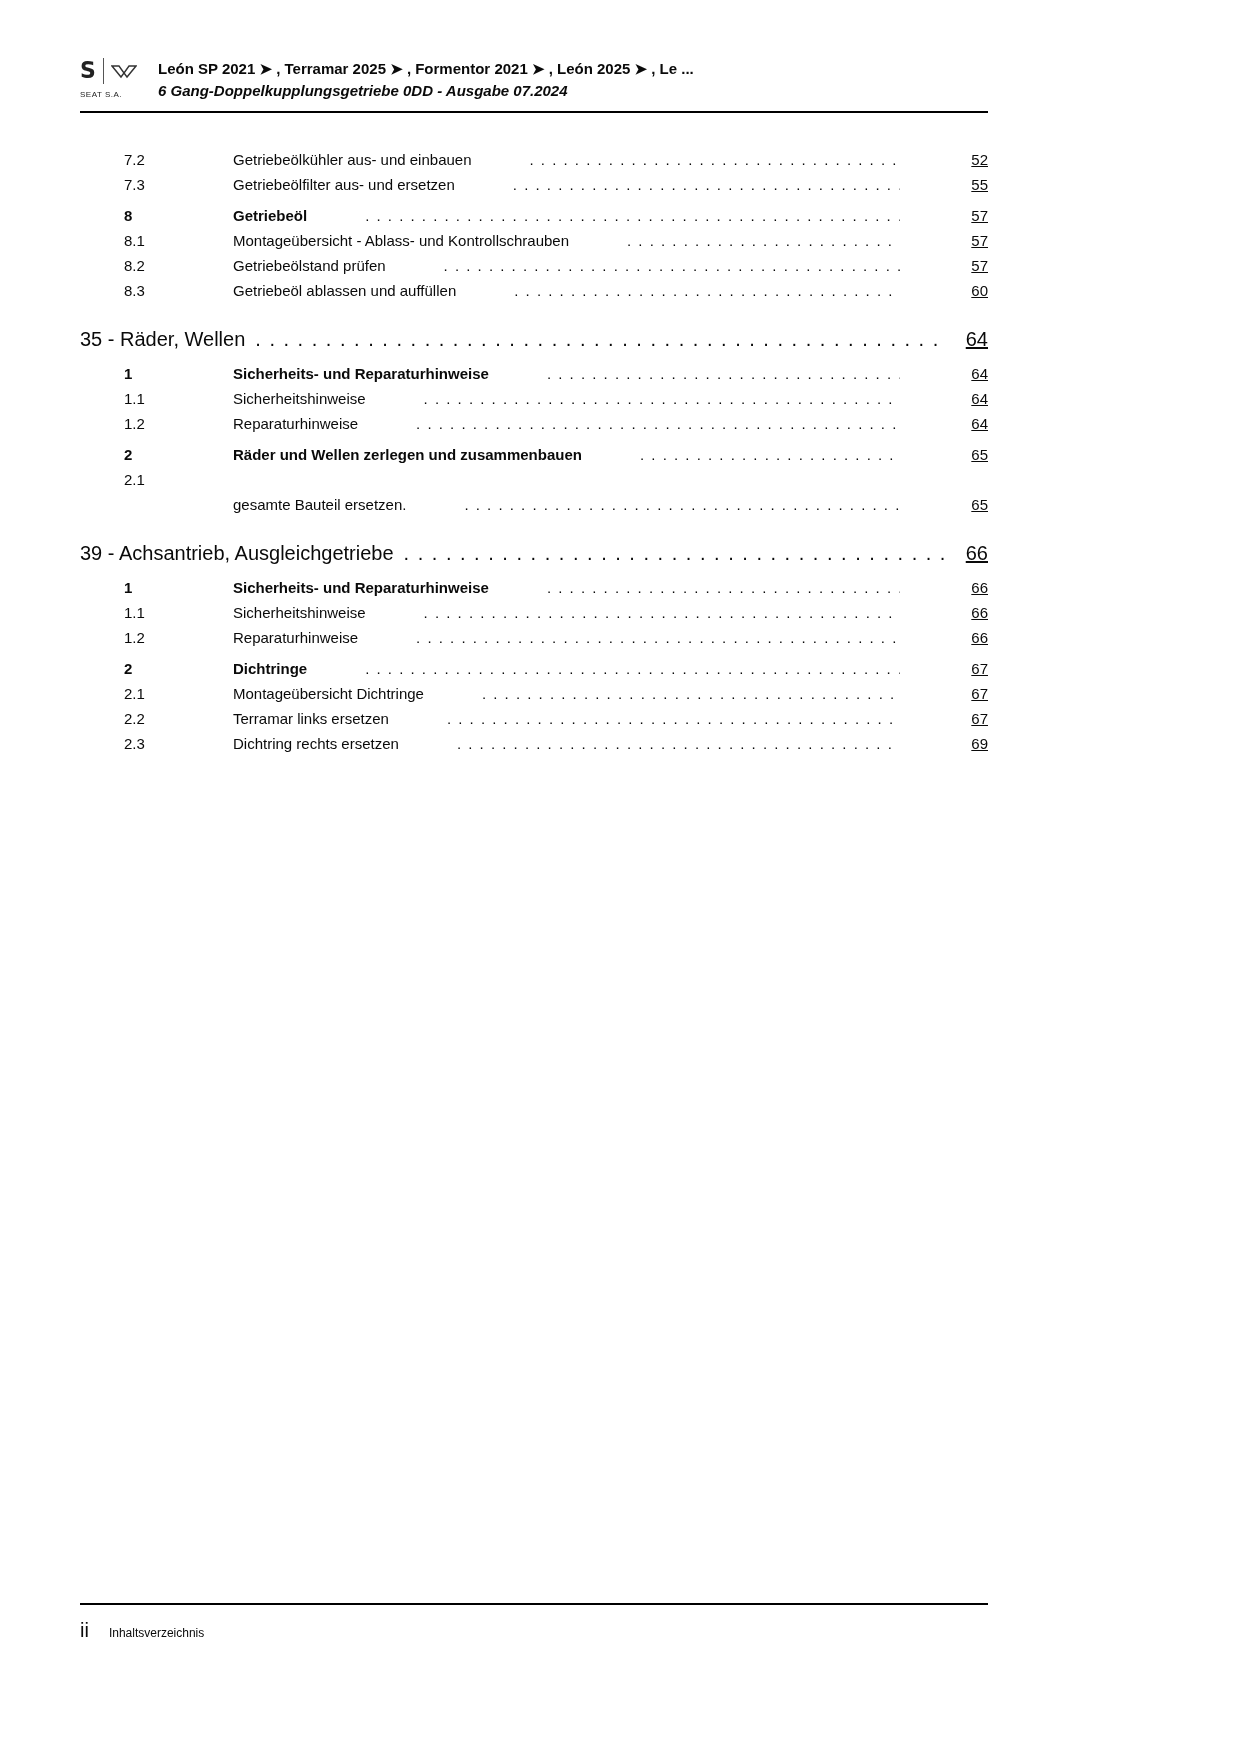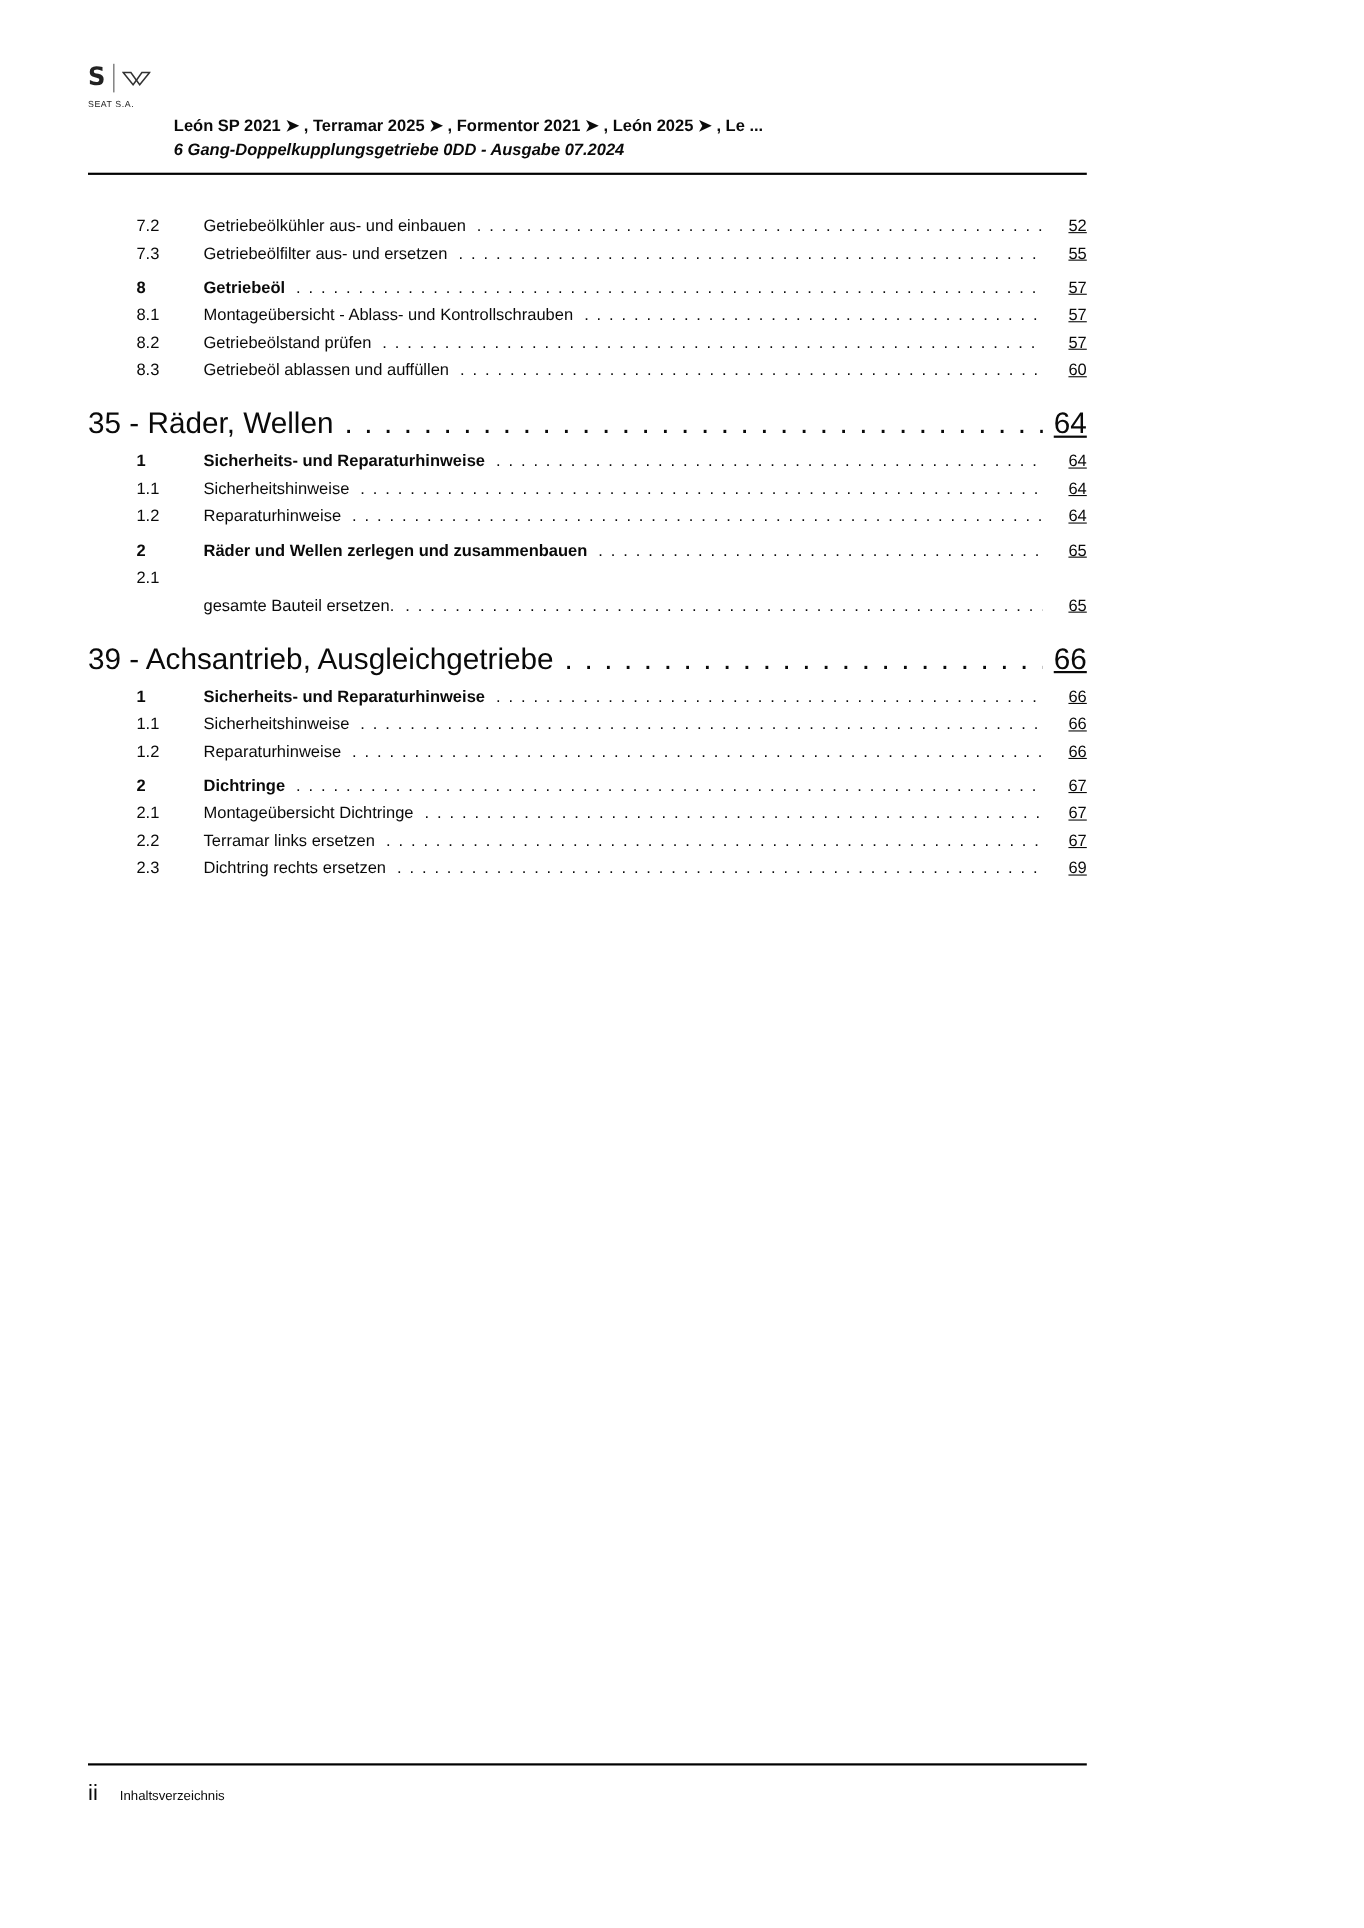--- a/index.html
+++ b/index.html
@@ -66,21 +66,20 @@
   }
   .header-text {
     margin-left: 12px;
     padding-top: 2px;
   }
   .models-line {
     font-size: 15px;
     font-weight: bold;
     line-height: 22px;
     white-space: nowrap;
-    margin-top: 46px;
   }
   .subtitle-line {
     font-size: 15px;
     font-weight: bold;
     line-height: 22px;
     white-space: nowrap;
     font-style: italic;
   }
   .header-rule {
     height: 2px;
@@ -96,34 +95,35 @@
   }
   .toc-line {
     display: flex;
     align-items: baseline;
     line-height: 25px;
     font-size: 15px;
   }
   .level-sub .toc-line,
   .level-main .toc-line {
     padding-left: 44px;
+    gap: 48px;
   }
   .level-main {
     margin-top: 6px;
   }
   .level-main .num,
   .level-main .title {
     font-weight: bold;
   }
   .level-chapter {
     margin-top: 21px;
     margin-bottom: 5px;
   }
   .level-chapter .toc-line {
-    font-size: 27px;
+    font-size: 20px;
     line-height: 31px;
   }
   .num {
     width: 61px;
     flex: none;
   }
   .title {
     flex: 0 1 auto;
     min-width: 0;
     text-align: center;

